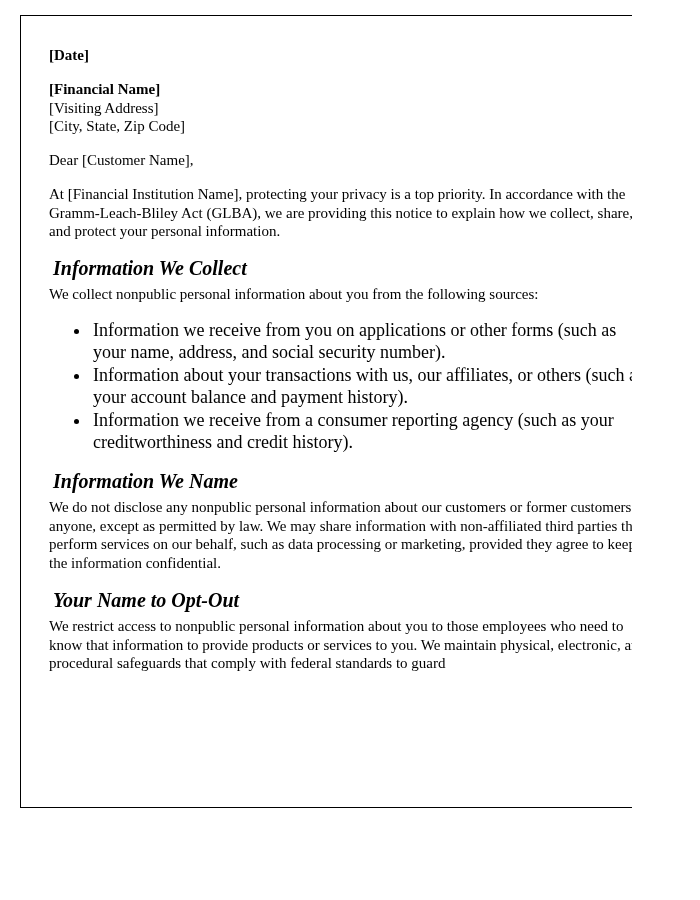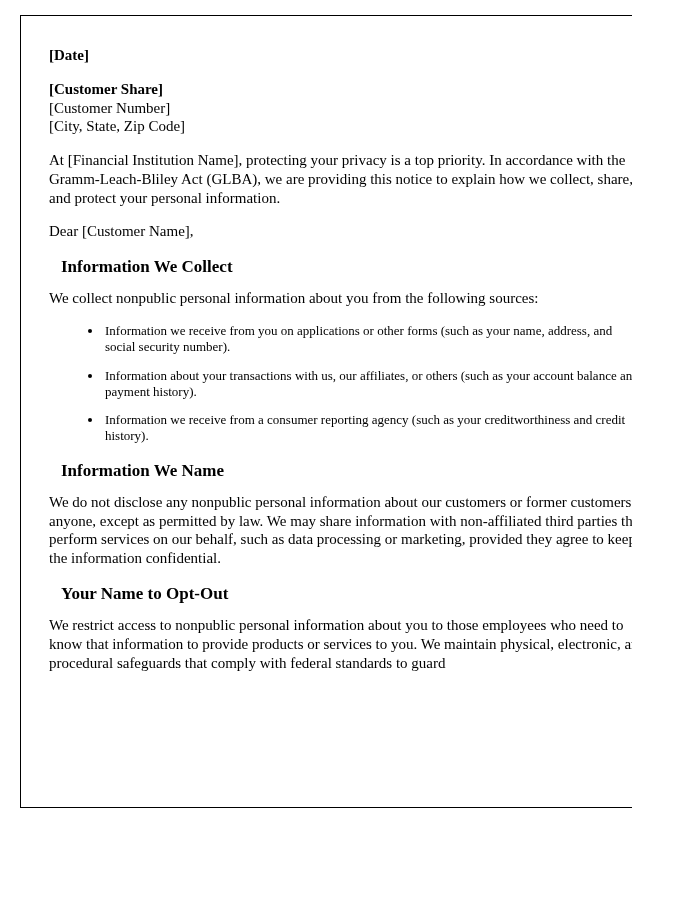--- a/index.html
+++ b/index.html
@@ -32,56 +32,57 @@
   }
   .block {
     margin: 0 0 15px 0;
     font-size: 15px;
     line-height: 1.25;
   }
   .bold {
     font-weight: bold;
   }
   h3.section-heading {
-    margin: 12px;
+    margin: 4px;
     padding: 0;
-    font-size: 17px;
+    font-size: 20px;
     line-height: 1.25;
     font-weight: bold;
+    font-style: italic;
   }
   ul.bullet-list {
     margin: 0 0 15px 0;
     padding-left: 42px;
     list-style-type: disc;
   }
   ul.bullet-list li {
-    font-size: 13px;
+    font-size: 18px;
     line-height: 1.25;
-    margin: 12px;
+    margin: 0;
     padding-left: 2px;
   }
 </style>
 </head>
 <body>
 
 <div class="canvas">
   <div class="page">
 
     <p class="block bold">[Date]</p>
 
     <p class="block">
-      <span class="bold">[Customer Share]</span><br>
-      <span>[Customer Number]</span><br>
+      <span class="bold">[Financial Name]</span><br>
+      <span>[Visiting Address]</span><br>
       <span>[City, State, Zip Code]</span>
     </p>
 
 
+    <p class="block">Dear [Customer Name],</p>
+
     <p class="block">At [Financial Institution Name], protecting your privacy is a top priority. In accordance with the Gramm-Leach-Bliley Act (GLBA), we are providing this notice to explain how we collect, share, and protect your personal information.</p>
-
-    <p class="block">Dear [Customer Name],</p>
 
     <section>
       <h3 class="section-heading">Information We Collect</h3>
       <p class="block">We collect nonpublic personal information about you from the following sources:</p>
       <ul class="bullet-list">
         <li>Information we receive from you on applications or other forms (such as your name, address, and social security number).</li>
         <li>Information about your transactions with us, our affiliates, or others (such as your account balance and payment history).</li>
         <li>Information we receive from a consumer reporting agency (such as your creditworthiness and credit history).</li>
       </ul>
     </section>

